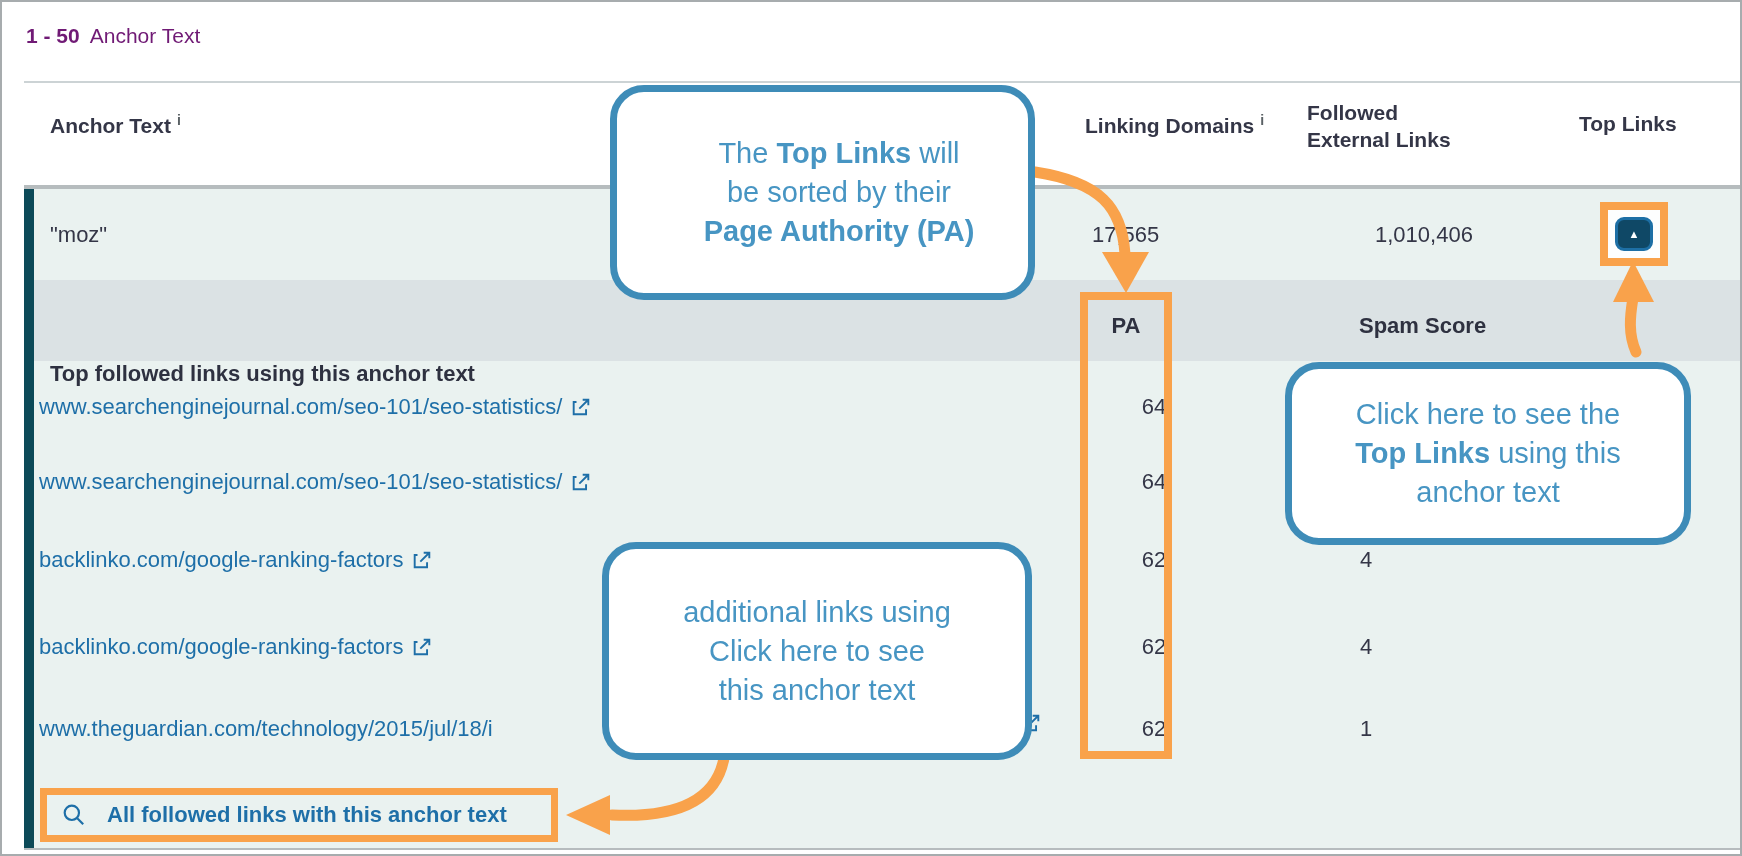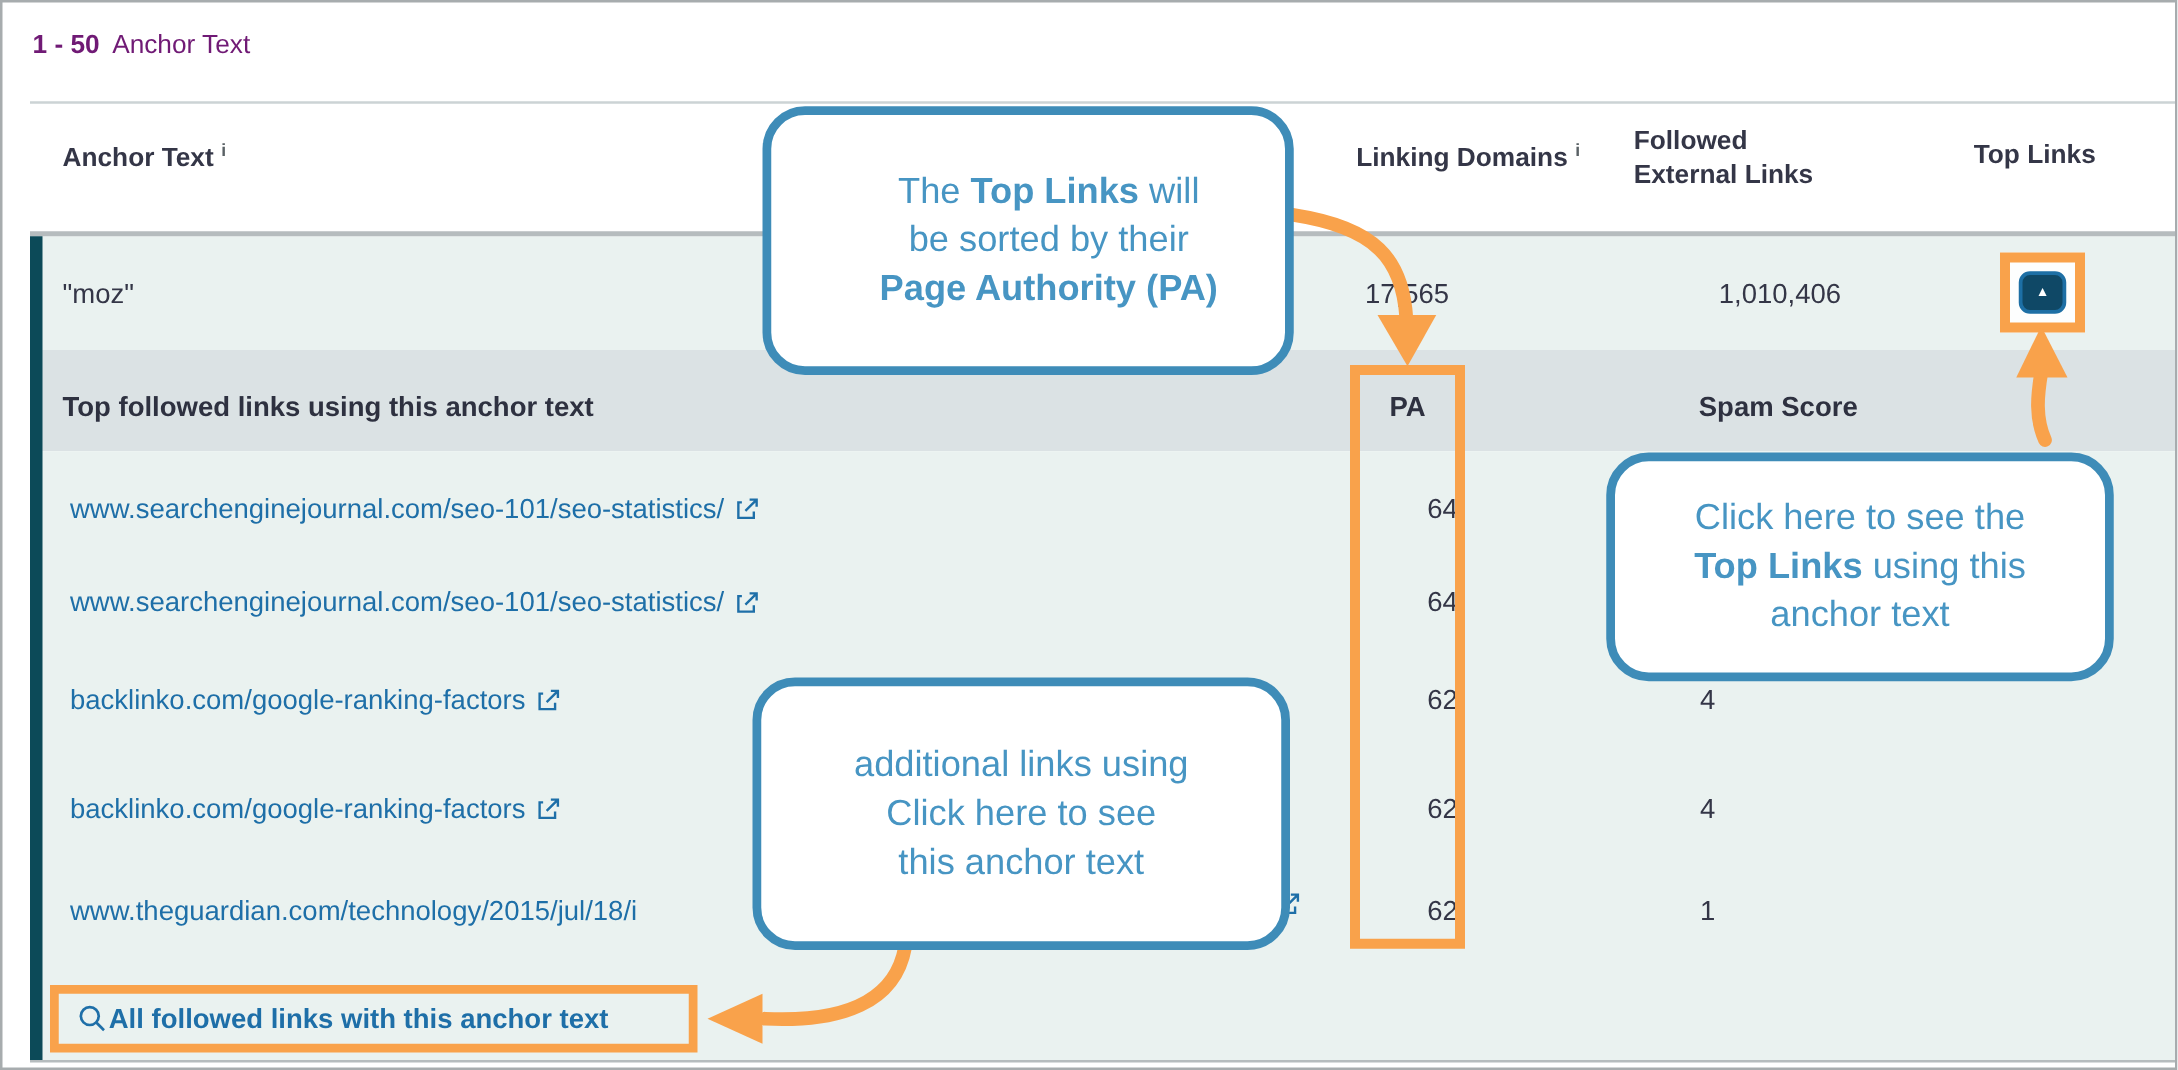--- a/index.html
+++ b/index.html
@@ -31,34 +31,34 @@
 
   
   .cell{position:absolute;font-size:22px;color:#343647;}
   .r-moz{top:220px;}
 
   
   .subhead{position:absolute;top:311px;font-weight:bold;font-size:22px;color:#2e3140;}
 
   
   .link-row{position:absolute;left:0;width:1742px;height:30px;}
-  .url{position:absolute;left:54px;font-size:22px;color:#1e6fa8;white-space:nowrap;}
+  .url{position:absolute;left:37px;font-size:22px;color:#1e6fa8;white-space:nowrap;}
   .url .ext{margin-left:10px;vertical-align:-2px;}
   .pa-val{position:absolute;left:1078px;width:92px;text-align:center;font-size:22px;color:#343647;padding-left:28px;}
   .spam-val{position:absolute;left:1358px;font-size:22px;color:#343647;}
 
   
   .orange-frame{position:absolute;border:8px solid #f9a24b;box-sizing:border-box;z-index:6;}
   .frame-pa{left:1078px;top:290px;width:92px;height:467px;background:transparent;}
   .frame-btn{left:1598px;top:200px;width:68px;height:64px;background:#fdfefe;display:flex;align-items:center;justify-content:center;}
   .frame-footer{left:38px;top:786px;width:518px;height:54px;border-width:7px;display:flex;align-items:center;background:transparent;}
 
   .toplinks-btn{width:38px;height:34px;border-radius:9px;background:#0f4866;border:3px solid #1d6fa5;box-sizing:border-box;color:#ffffff;font-size:11px;display:flex;align-items:center;justify-content:center;cursor:pointer;}
 
-  .footer-link{display:flex;align-items:center;gap:0;margin-left:14px;font-size:22px;font-weight:bold;color:#1e6fa8;white-space:nowrap;}
+  .footer-link{display:flex;align-items:center;gap:20px;margin-left:14px;font-size:22px;font-weight:bold;color:#1e6fa8;white-space:nowrap;}
 
   
   .callout{position:absolute;background:#ffffff;border:7px solid #3e8cb8;border-radius:34px;color:#4795c3;font-size:29px;line-height:39px;text-align:center;z-index:10;box-sizing:border-box;display:flex;flex-direction:column;justify-content:center;}
   .callout b{font-weight:bold;}
   .c1{left:608px;top:83px;width:425px;height:215px;padding-left:33px;}
   .c2{left:600px;top:540px;width:430px;height:218px;}
   .c3{left:1283px;top:360px;width:406px;height:183px;}
 
   .arrows{position:absolute;left:0;top:0;width:1742px;height:856px;z-index:9;pointer-events:none;}
 
@@ -94,21 +94,21 @@
   <div class="cell r-moz" style="left:48px;">"moz"</div>
   <div class="cell r-moz" style="left:1090px;">17,565</div>
   <div class="cell r-moz" style="left:1373px;">1,010,406</div>
 
   <div class="orange-frame frame-btn">
     <div class="toplinks-btn">
       <span>▲</span>
     </div>
   </div>
 
-  <div class="subhead" style="left:48px;">Top followed links using this anchor text</div>
+  <div class="subhead" style="left:48px;margin-top:48px;">Top followed links using this anchor text</div>
   <div class="subhead" style="left:1078px;width:92px;text-align:center;">PA</div>
   <div class="subhead" style="left:1357px;">Spam Score</div>
 
   <div class="link-row" style="top:392px;">
     <span class="url"><span>www.searchenginejournal.com/seo-101/seo-statistics/</span><svg class="ext" width="18" height="18" viewBox="0 0 16 16">
           <path d="M4 3.5 H1.5 V14.5 H12.5 V10" fill="none" stroke="#1e6fa8" stroke-width="1.7"></path>
           <path d="M6.5 9.5 L14 2 M9.5 1.5 H14.5 V6.5" fill="none" stroke="#1e6fa8" stroke-width="1.7"></path>
         </svg></span>
     <span class="pa-val">64</span>
     <span class="spam-val"></span>

